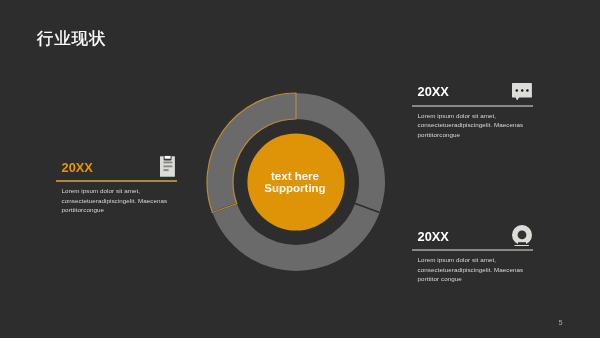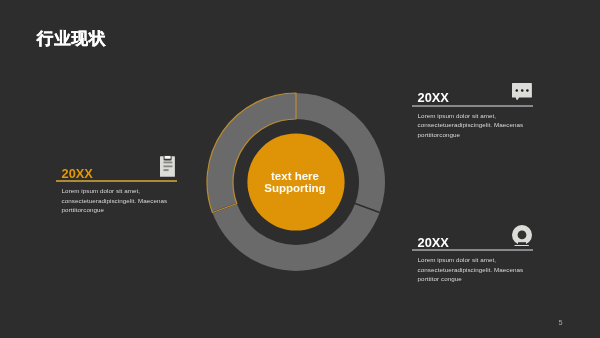--- a/index.html
+++ b/index.html
@@ -6,21 +6,21 @@
   body{
     width:600px;height:338px;overflow:hidden;
     background:#2d2d2d;
     font-family:"Liberation Sans",sans-serif;
     -webkit-font-smoothing:antialiased;
   }
   .slide{position:relative;width:600px;height:338px;transform:translateZ(0);}
 
   .page-title{
     position:absolute;left:36.8px;top:29.7px;
-    font-size:16.6px;font-weight:bold;color:#ffffff;
+    font-size:16.6px;font-weight:normal;color:#ffffff;
     letter-spacing:0.8px;line-height:17px;
     -webkit-text-stroke:0.3px #ffffff;
   }
 
   .page-num{
     position:absolute;left:558.6px;top:318.6px;
     font-size:7.3px;line-height:7.3px;color:#a8a8a8;
   }
 
   
@@ -31,21 +31,21 @@
     position:absolute;left:247px;top:169.8px;width:96px;
     text-align:center;color:#fdfbf4;
     font-size:11.5px;font-weight:bold;line-height:12.4px;
   }
 
   
   .block{position:absolute;width:120.8px;}
   .block .head{position:relative;height:22.5px;}
   .block .year{
     position:absolute;left:5.8px;top:0;
-    font-size:12.8px;font-weight:bold;line-height:13px;margin-top:6px;
+    font-size:12.8px;font-weight:bold;line-height:13px;
   }
   .block .rule{position:absolute;left:0;right:0;top:19.9px;height:1.7px;}
   .block .icon{position:absolute;right:1px;bottom:4px;width:17px;height:17px;}
   .block .body{
     position:absolute;top:25.5px;left:5.8px;
     font-size:6.25px;line-height:9.7px;color:#d9d9d9;
     letter-spacing:0.05px;white-space:nowrap;
   }
 
   .ic-clip{width:14.9px !important;height:21.8px !important;right:1.3px !important;top:-5.8px !important;bottom:auto !important;}

